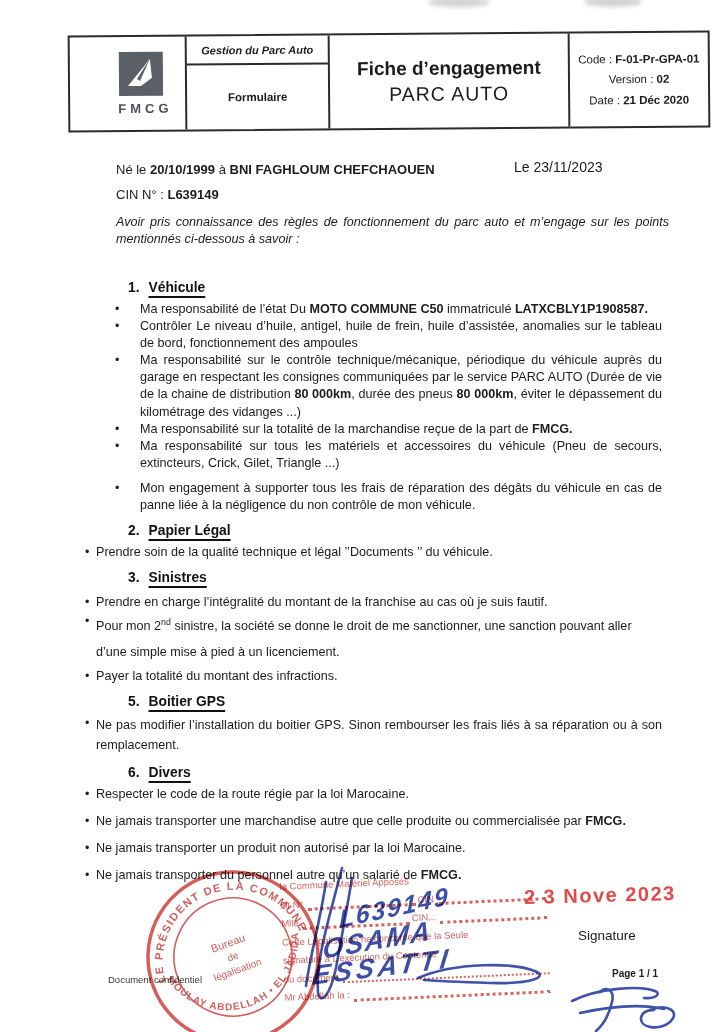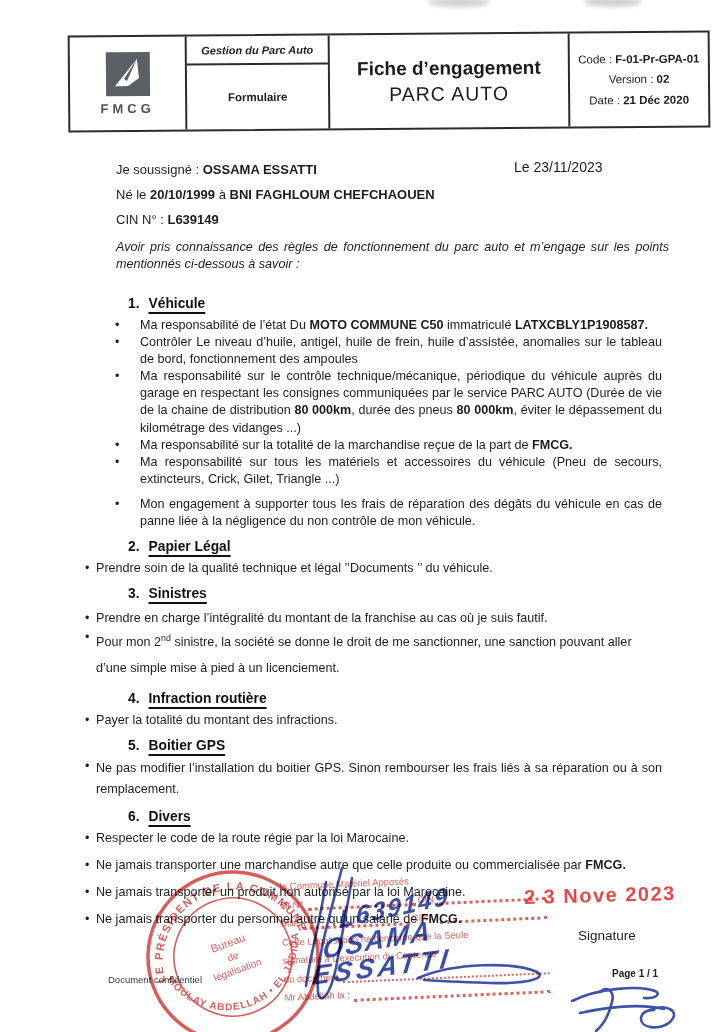--- a/index.html
+++ b/index.html
@@ -8,21 +8,21 @@
 
   
   .smudge{position:absolute;border-radius:50%;filter:blur(2px);opacity:.45;background:#9a9a9a;}
 
   
   .hdr{position:absolute;left:68px;top:33px;width:638px;height:93px;
        border:2.5px solid #2b2b2b;display:grid;grid-template-columns:117px 143px 240px 1fr;
        transform:rotate(-0.45deg);background:#fff;}
   .hdr .cell{border-right:2px solid #2b2b2b;position:relative;}
   .hdr .cell:last-child{border-right:none;}
-  .c-logo{display:flex;flex-direction:column;align-items:center;justify-content:center;gap:4px;}
+  .c-logo{display:flex;flex-direction:column;align-items:flex-start;justify-content:center;gap:4px;padding-left:48px;}
   .logo-word{font-size:13px;letter-spacing:4px;color:#4d525a;font-weight:600;}
   .c-mid{display:flex;flex-direction:column;}
   .c-mid .row1{height:27px;border-bottom:2px solid #2b2b2b;display:flex;align-items:center;justify-content:center;
                font-size:11px;font-weight:700;font-style:italic;}
   .c-mid .row2{flex:1;display:flex;align-items:center;justify-content:center;font-size:11.5px;font-weight:700;}
   .c-title{display:flex;flex-direction:column;align-items:center;justify-content:center;line-height:1.25;}
   .t1{font-size:19px;font-weight:600;}
   .t2{font-size:19.5px;font-weight:500;letter-spacing:1px;margin-top:1px;}
   .c-code{display:flex;flex-direction:column;align-items:center;justify-content:center;font-size:11.5px;line-height:1.75;}
   .c-code b{font-weight:700;}
@@ -32,21 +32,21 @@
   .intro{position:absolute;left:116px;top:162px;width:553px;}
   .intro .il{font-size:13px;margin-bottom:10px;}
   .statement{font-size:12.6px;text-align:justify;line-height:1.36;margin-top:12px;font-style:italic;}
   .b,b{font-weight:700;}
   .sup{vertical-align:super;font-size:.7em;}
 
   .bodycol{position:absolute;left:85px;top:279px;width:577px;font-size:12.6px;line-height:1.36;}
   .sec-h{margin:8px 0 3px 43px;font-size:13.8px;font-weight:700;color:#111;}
   .sec-h .num{margin-right:9px;}
   .sec-h .u{text-decoration:underline;text-decoration-thickness:1.5px;text-underline-offset:4px;}
-  .sec-h.first{margin-top:16px;}
+  .sec-h.first{margin-top:0;}
   .bl{display:flex;}
   .bl .dot{flex:none;}
   .bl1{padding-left:30px;}
   .bl1 .dot{width:25px;}
   .bl0 .dot{width:11px;}
   .bl p{margin:0;text-align:justify;flex:1;}
   .mt2{margin-top:2px;}  .mt6{margin-top:6px;}  .mt8{margin-top:8px;}  .mt10{margin-top:10px;}
   .loose p{line-height:2.05;text-align:left;}
   .lh165 p{line-height:1.65;}
 
@@ -103,21 +103,20 @@
     <div class="cell c-code">
       <div><span>Code : </span><b>F-01-Pr-GPA-01</b></div>
       <div><span>Version : </span><b>02</b></div>
       <div><span>Date : </span><b>21 Déc 2020</b></div>
     </div>
   </div>
 
   <div class="dateline">Le 23/11/2023</div>
 
   <div class="intro">
-    <div class="il"><span>Je soussigné : </span><span class="b">OSSAMA ESSATTI</span></div>
     <div class="il"><span>Né le </span><span class="b">20/10/1999</span><span> à </span><span class="b">BNI FAGHLOUM CHEFCHAOUEN</span></div>
     <div class="il"><span>CIN N° : </span><span class="b">L639149</span></div>
     <p class="statement">Avoir pris connaissance des règles de fonctionnement du parc auto et m’engage sur les points mentionnés ci-dessous à savoir :</p>
   </div>
 
   <div class="bodycol">
 
     <div class="sec-h first">
       <span class="num">1.</span><span class="u">Véhicule</span></div>
     <div class="bl bl1">
@@ -156,22 +155,20 @@
       <span class="num">3.</span><span class="u">Sinistres</span></div>
     <div class="bl bl0 mt6">
         <span class="dot">•</span>
         <p><span>Prendre en charge l’intégralité du montant de la franchise au cas où je suis fautif.</span></p>
       </div>
     <div class="bl bl0 loose mt2">
         <span class="dot">•</span>
         <p><span>Pour mon 2</span><span class="sup">nd</span><span> sinistre, la société se donne le droit de me sanctionner, une sanction pouvant aller d’une simple mise à pied à un licenciement.</span></p>
       </div>
 
-    <div class="sec-h">
-      <span class="num">4.</span><span class="u">Infraction routière</span></div>
     <div class="bl bl0 mt2">
         <span class="dot">•</span>
         <p><span>Payer la totalité du montant des infractions.</span></p>
       </div>
 
     <div class="sec-h">
       <span class="num">5.</span><span class="u">Boitier GPS</span></div>
     <div class="bl bl0 lh165 mt2">
         <span class="dot">•</span>
         <p><span>Ne pas modifier l’installation du boitier GPS. Sinon rembourser les frais liés à sa réparation ou à son remplacement.</span></p>

